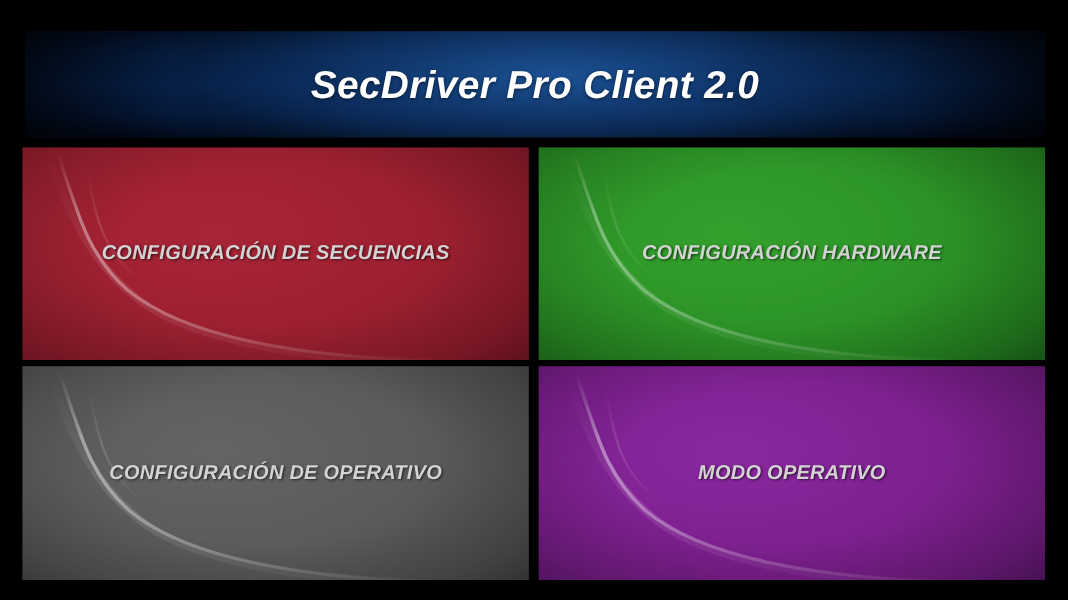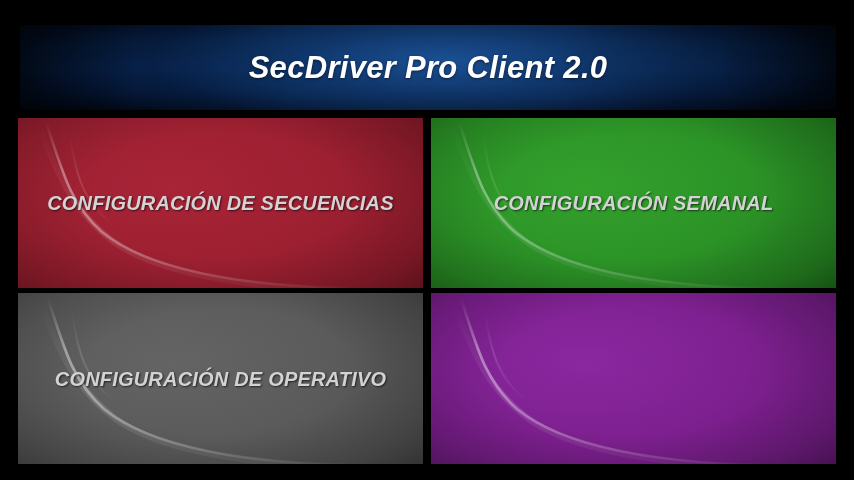--- a/index.html
+++ b/index.html
@@ -124,21 +124,21 @@
     left: 0;
     right: 0;
     top: 50%;
     transform: translateY(-50%);
     text-align: center;
     z-index: 4;
     color: #d3d3d3;
     font-family: "Liberation Sans", sans-serif;
     font-style: italic;
     font-weight: bold;
-    font-size: 20px;
+    font-size: 16px;
     letter-spacing: 0.2px;
     text-shadow: 1px 1px 2px rgba(0,0,0,0.62);
     white-space: nowrap;
   }
 
   
   .tile-red {
     background:
       radial-gradient(ellipse 95% 110% at 38% 40%,
           #a82437 0%,
@@ -222,21 +222,21 @@
               <stop offset="35%" stop-color="#ffffff" stop-opacity="0.20"></stop>
               <stop offset="100%" stop-color="#ffffff" stop-opacity="0.02"></stop>
             </linearGradient>
           </defs>
           <path d="M28,4 C44,52 52,86 84,114 C130,152 224,168 330,170" fill="none" stroke="url(#g-grn-a)" stroke-width="2.6"></path>
           <path d="M22,10 C40,60 58,96 96,124 C146,160 250,172 360,174" fill="none" stroke="url(#g-grn-b)" stroke-width="6" opacity="0.5"></path>
           <path d="M52,18 C58,58 66,84 92,104" fill="none" stroke="url(#g-grn-b)" stroke-width="2" opacity="0.6"></path>
         </svg>
       </div>
       <div class="vignette"></div>
-      <div class="tile-label">CONFIGURACIÓN SEMANAL</div>
+      <div class="tile-label">CONFIGURACIÓN HARDWARE</div>
     </div>
 
     <div class="tile tile-gray">
       <div class="swoosh">
         <svg viewBox="0 0 405 171" preserveAspectRatio="none">
           <defs>
             <linearGradient id="g-gry-a" x1="0" y1="0" x2="1" y2="1">
               <stop offset="0%" stop-color="#ffffff" stop-opacity="0.00"></stop>
               <stop offset="18%" stop-color="#ffffff" stop-opacity="0.46"></stop>
               <stop offset="48%" stop-color="#ffffff" stop-opacity="0.32"></stop>
@@ -272,16 +272,17 @@
               <stop offset="35%" stop-color="#ffffff" stop-opacity="0.22"></stop>
               <stop offset="100%" stop-color="#ffffff" stop-opacity="0.02"></stop>
             </linearGradient>
           </defs>
           <path d="M30,6 C46,54 54,88 86,116 C132,154 226,170 332,172" fill="none" stroke="url(#g-pur-a)" stroke-width="2.8"></path>
           <path d="M24,12 C42,62 60,98 98,126 C148,162 252,174 362,176" fill="none" stroke="url(#g-pur-b)" stroke-width="6.5" opacity="0.5"></path>
           <path d="M54,20 C60,60 68,86 94,106" fill="none" stroke="url(#g-pur-b)" stroke-width="2" opacity="0.6"></path>
         </svg>
       </div>
       <div class="vignette"></div>
+      <div class="tile-label">MODO OPERATIVO</div>
     </div>
 
   </div>
 </div>
 
 </body></html>

